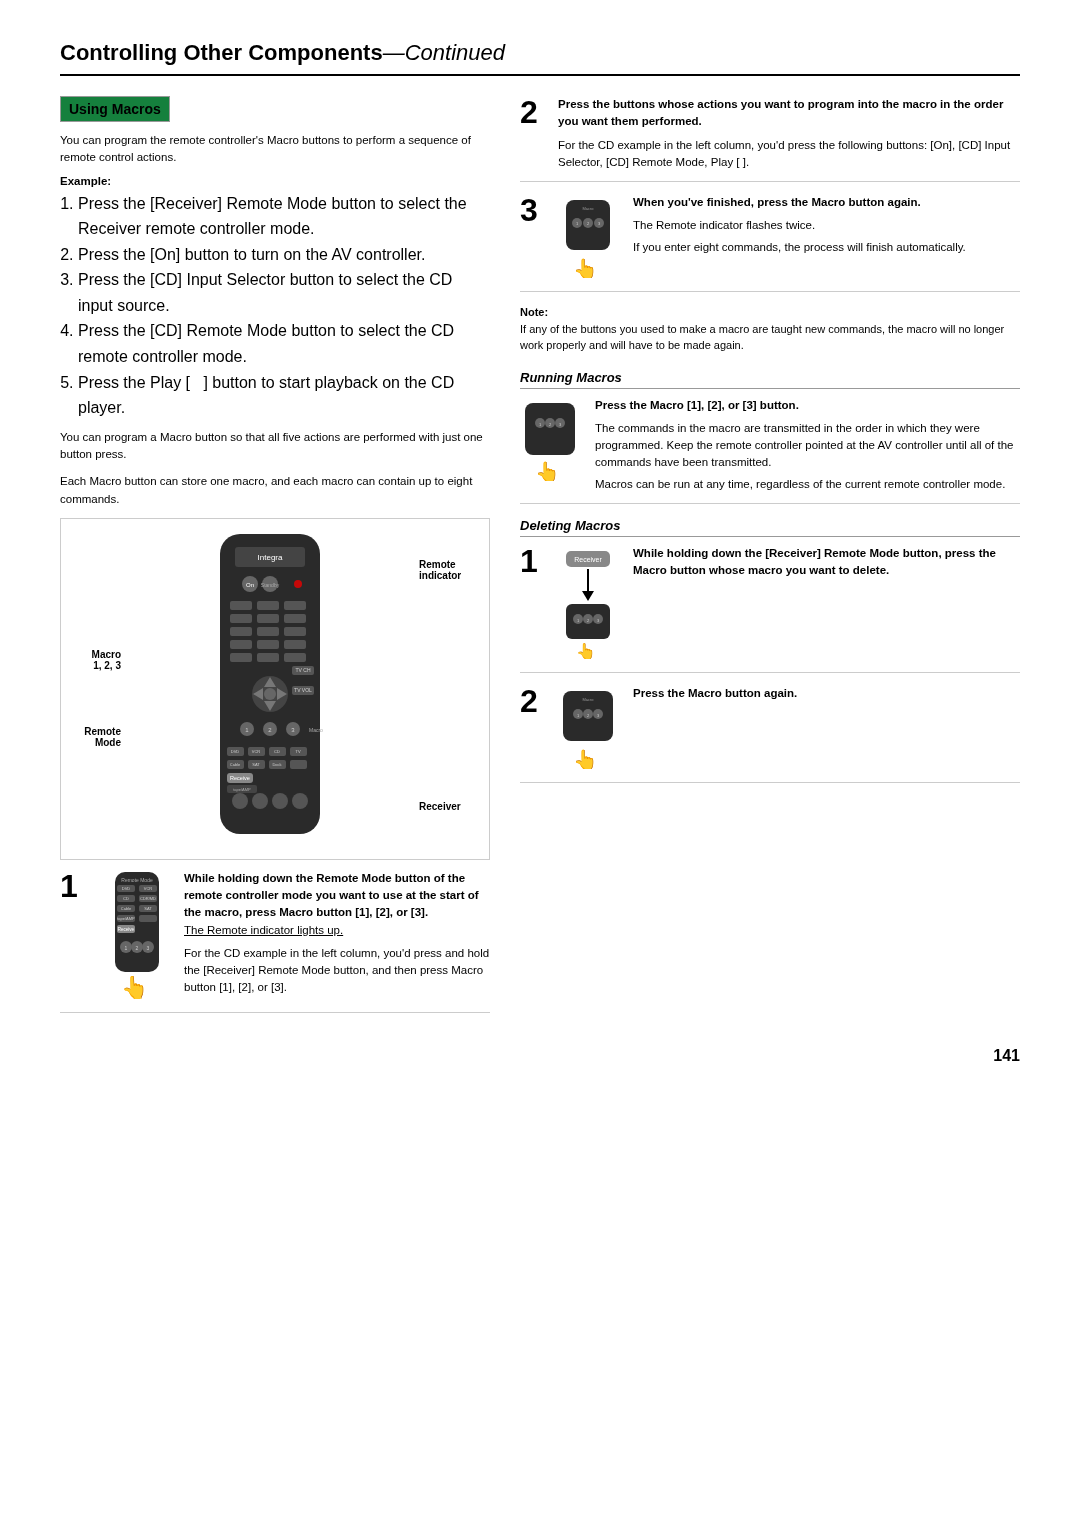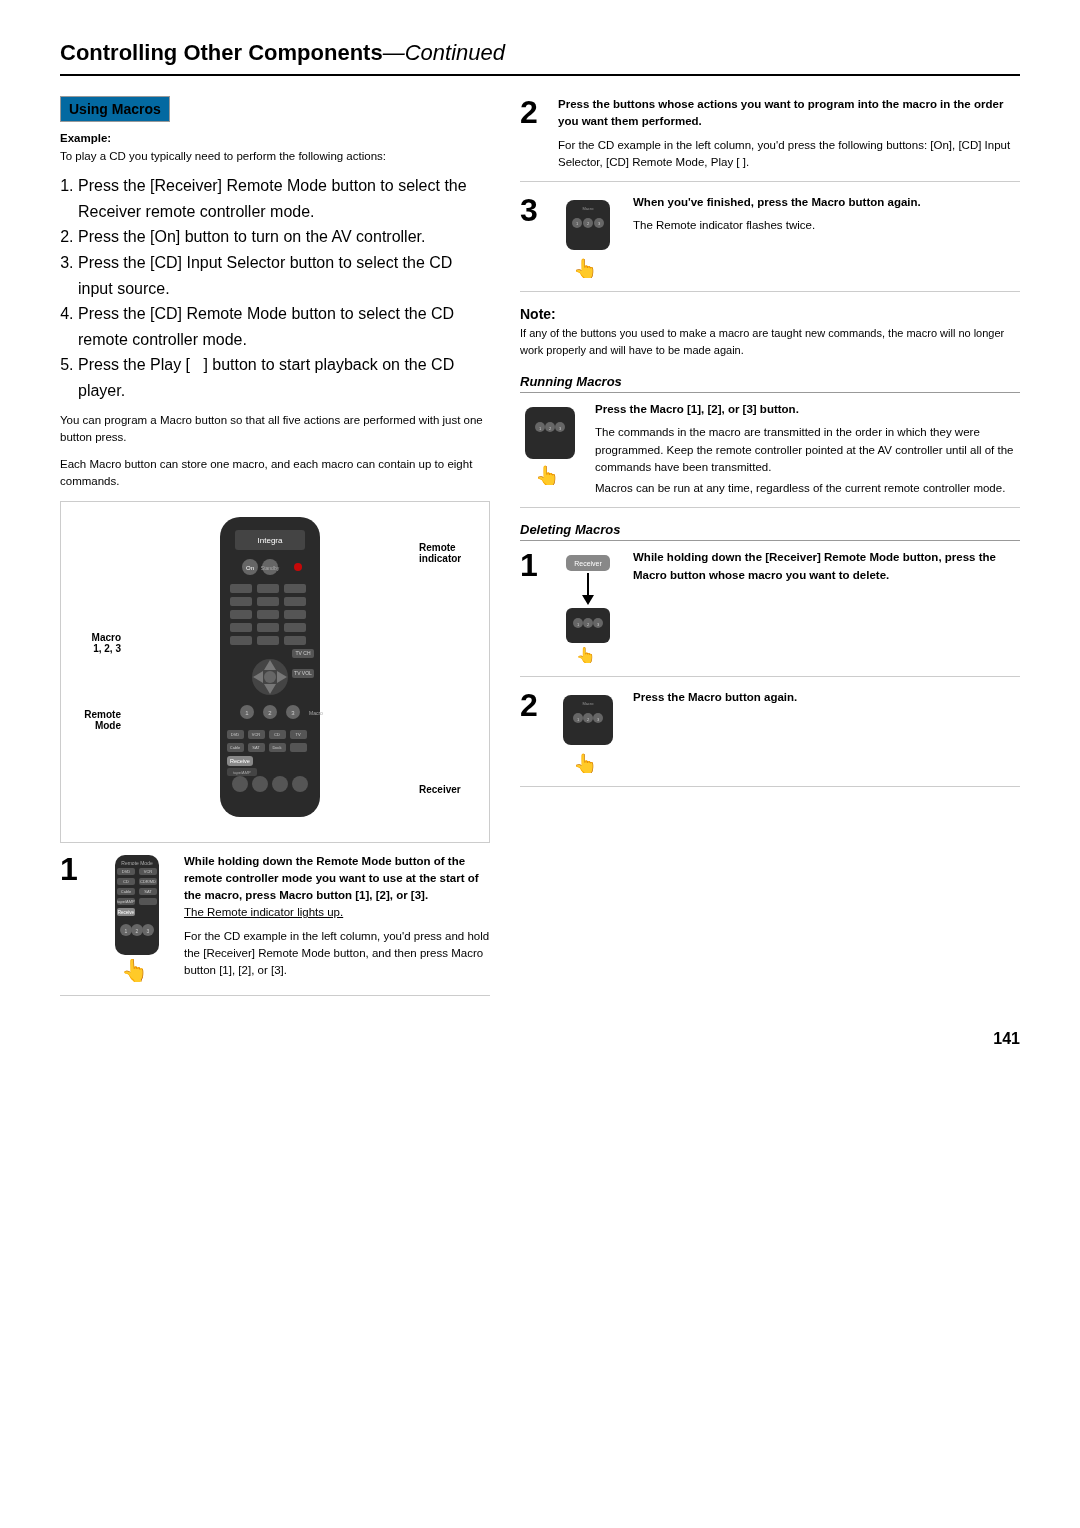--- a/index.html
+++ b/index.html
@@ -28,21 +28,21 @@
       gap: 30px;
     }
     .left-col {
       width: 430px;
       flex-shrink: 0;
     }
     .right-col {
       flex: 1;
     }
     .section-box {
-      background: #0369a1;
+      background: #15803d;
       border: 1px solid #999;
       padding: 4px 8px;
       font-size: 14px;
       font-weight: bold;
       margin-bottom: 10px;
       display: inline-block;
     }
     .body-text {
       font-size: 11.5px;
       line-height: 1.5;
@@ -105,21 +105,21 @@
     .step-content strong {
       font-weight: bold;
     }
     .note-box {
       font-size: 11px;
       line-height: 1.5;
       margin-top: 8px;
     }
     .note-label {
       font-weight: bold;
-      font-size: 14px;
+      font-size: 11px;
     }
     .page-number {
       text-align: right;
       font-size: 16px;
       font-weight: bold;
       margin-top: 20px;
     }
     .making-macros-area {
       margin-top: 10px;
     }
@@ -155,22 +155,22 @@
 <div class="page-title">
   <span>Controlling Other Components</span><em>—Continued</em>
 </div>
 
 <div class="two-col">
 
   <div class="left-col">
 
     <div>
       <div class="section-box">Using Macros</div>
+      <p class="body-text">You can program the remote controller's Macro buttons to perform a sequence of remote control actions.</p>
       <p class="example-label">Example:</p>
-      <p class="body-text">To play a CD you typically need to perform the following actions:</p>
       <ol>
         <li>Press the [Receiver] Remote Mode button to select the Receiver remote controller mode.</li>
         <li>Press the [On] button to turn on the AV controller.</li>
         <li>Press the [CD] Input Selector button to select the CD input source.</li>
         <li>Press the [CD] Remote Mode button to select the CD remote controller mode.</li>
         <li>Press the Play [&nbsp;&nbsp;&nbsp;] button to start playback on the CD player.</li>
       </ol>
       <p class="body-text">You can program a Macro button so that all five actions are performed with just one button press.</p>
     </div>
 
@@ -336,20 +336,21 @@
           <circle cx="41" cy="25" r="5" fill="#666"></circle>
           <text x="19" y="27" text-anchor="middle" fill="#ccc" font-size="4">1</text>
           <text x="30" y="27" text-anchor="middle" fill="#ccc" font-size="4">2</text>
           <text x="41" y="27" text-anchor="middle" fill="#ccc" font-size="4">3</text>
           <text x="28" y="78" text-anchor="middle" font-size="20">👆</text>
         </svg>
       </div>
       <div class="right-step-content">
         <p><strong>When you've finished, press the Macro button again.</strong></p>
         <p style="margin-top:6px;">The Remote indicator flashes twice.</p>
+        <p style="margin-top:4px;">If you enter eight commands, the process will finish automatically.</p>
       </div>
     </div>
 
     <div class="note-box" style="margin-bottom:16px;">
       <span class="note-label">Note:</span>
       <br>
       <span>If any of the buttons you used to make a macro are taught new commands, the macro will no longer work properly and will have to be made again.</span>
     </div>
 
     <div>

